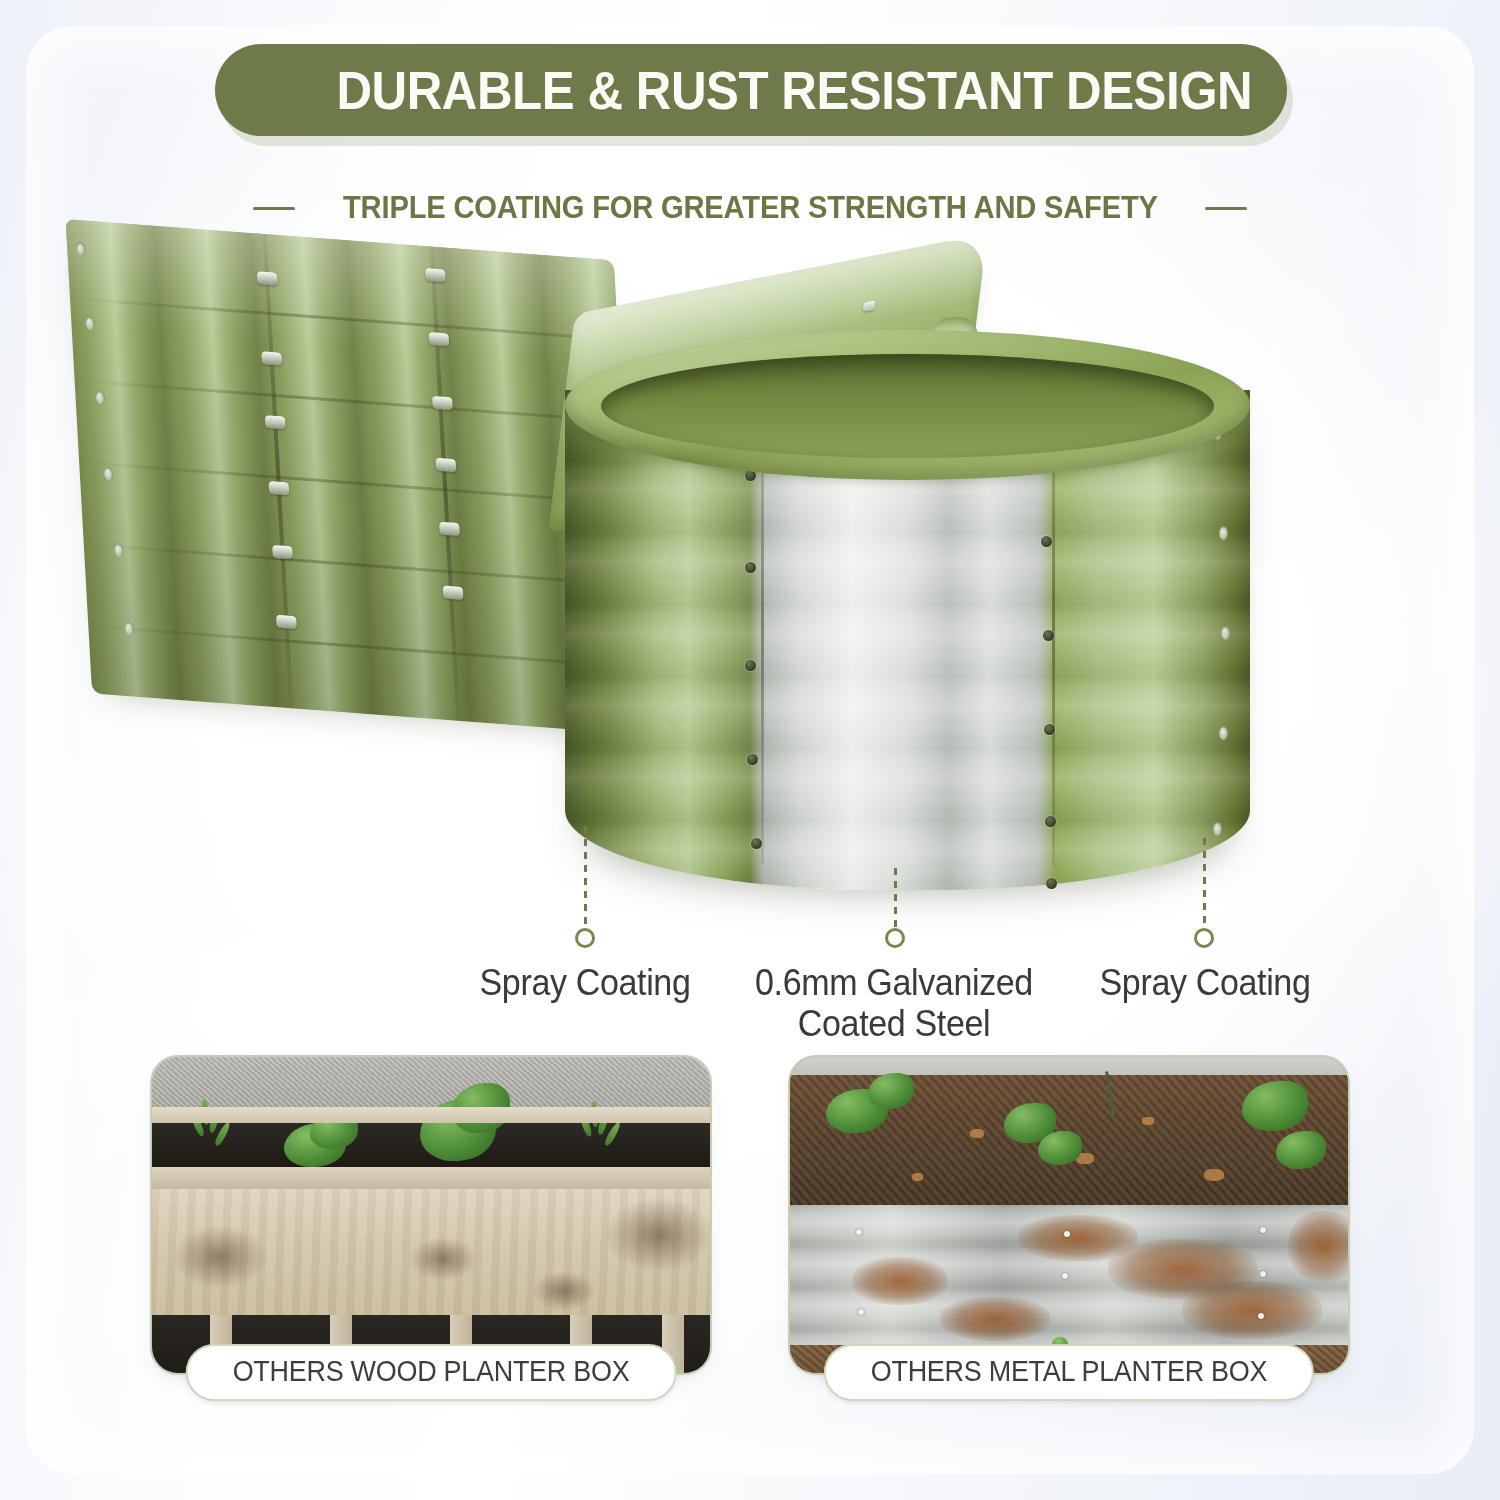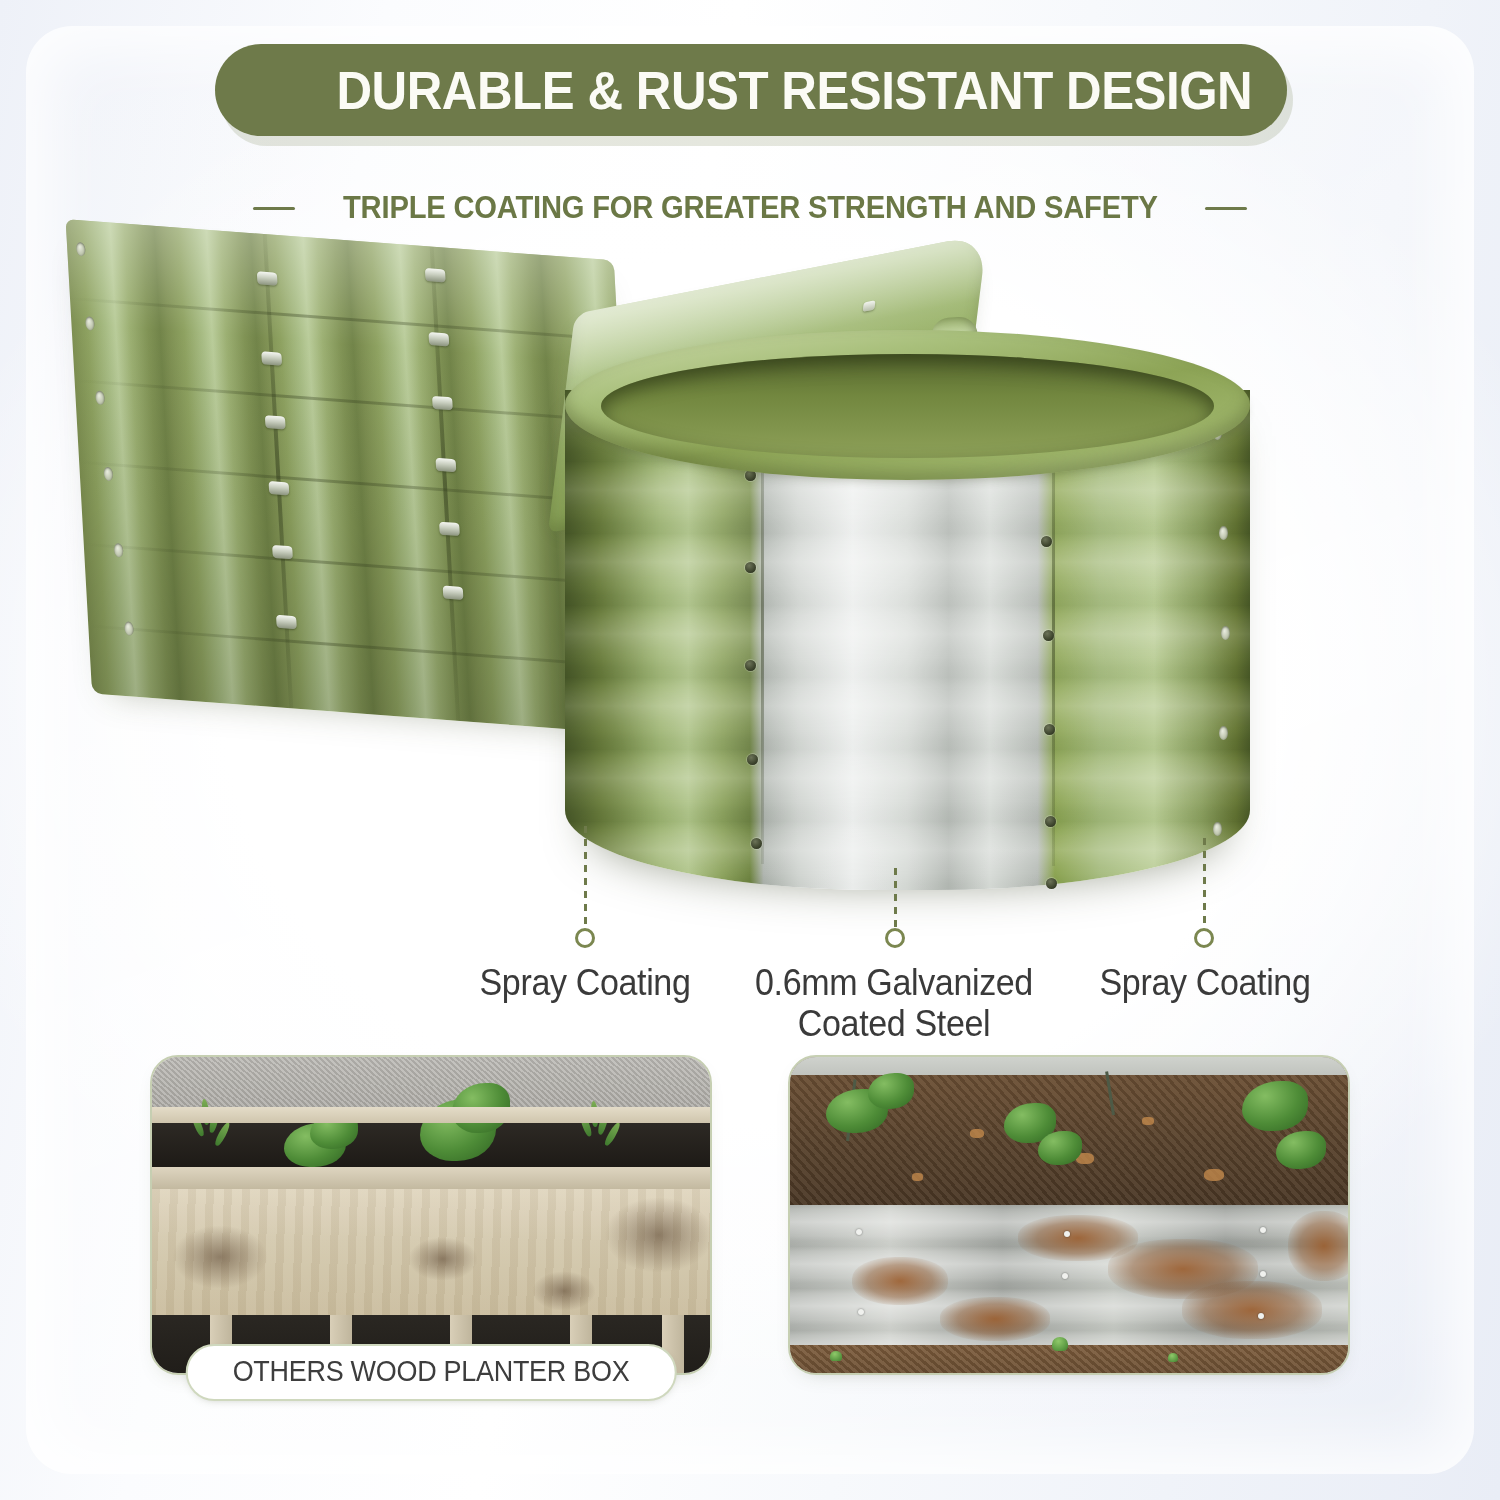--- a/index.html
+++ b/index.html
@@ -679,17 +679,20 @@
             <span class="metal-rivet" style="left:68px;  top:104px"></span>
             <span class="metal-rivet" style="left:468px; top:108px"></span>
           </div>
 
           <div class="metal-ground"></div>
           <div class="sprout" style="left:262px; top:280px"></div>
           <div class="sprout" style="left:40px;  top:294px; width:12px; height:10px"></div>
           <div class="sprout" style="left:378px; top:296px; width:10px; height:9px"></div>
         </div>
       </div>
+      <div class="cmp-caption">
+        <span class="txt">OTHERS METAL PLANTER BOX</span>
+      </div>
     </div>
 
   </div>
 
 </div>
 
 </body></html>

